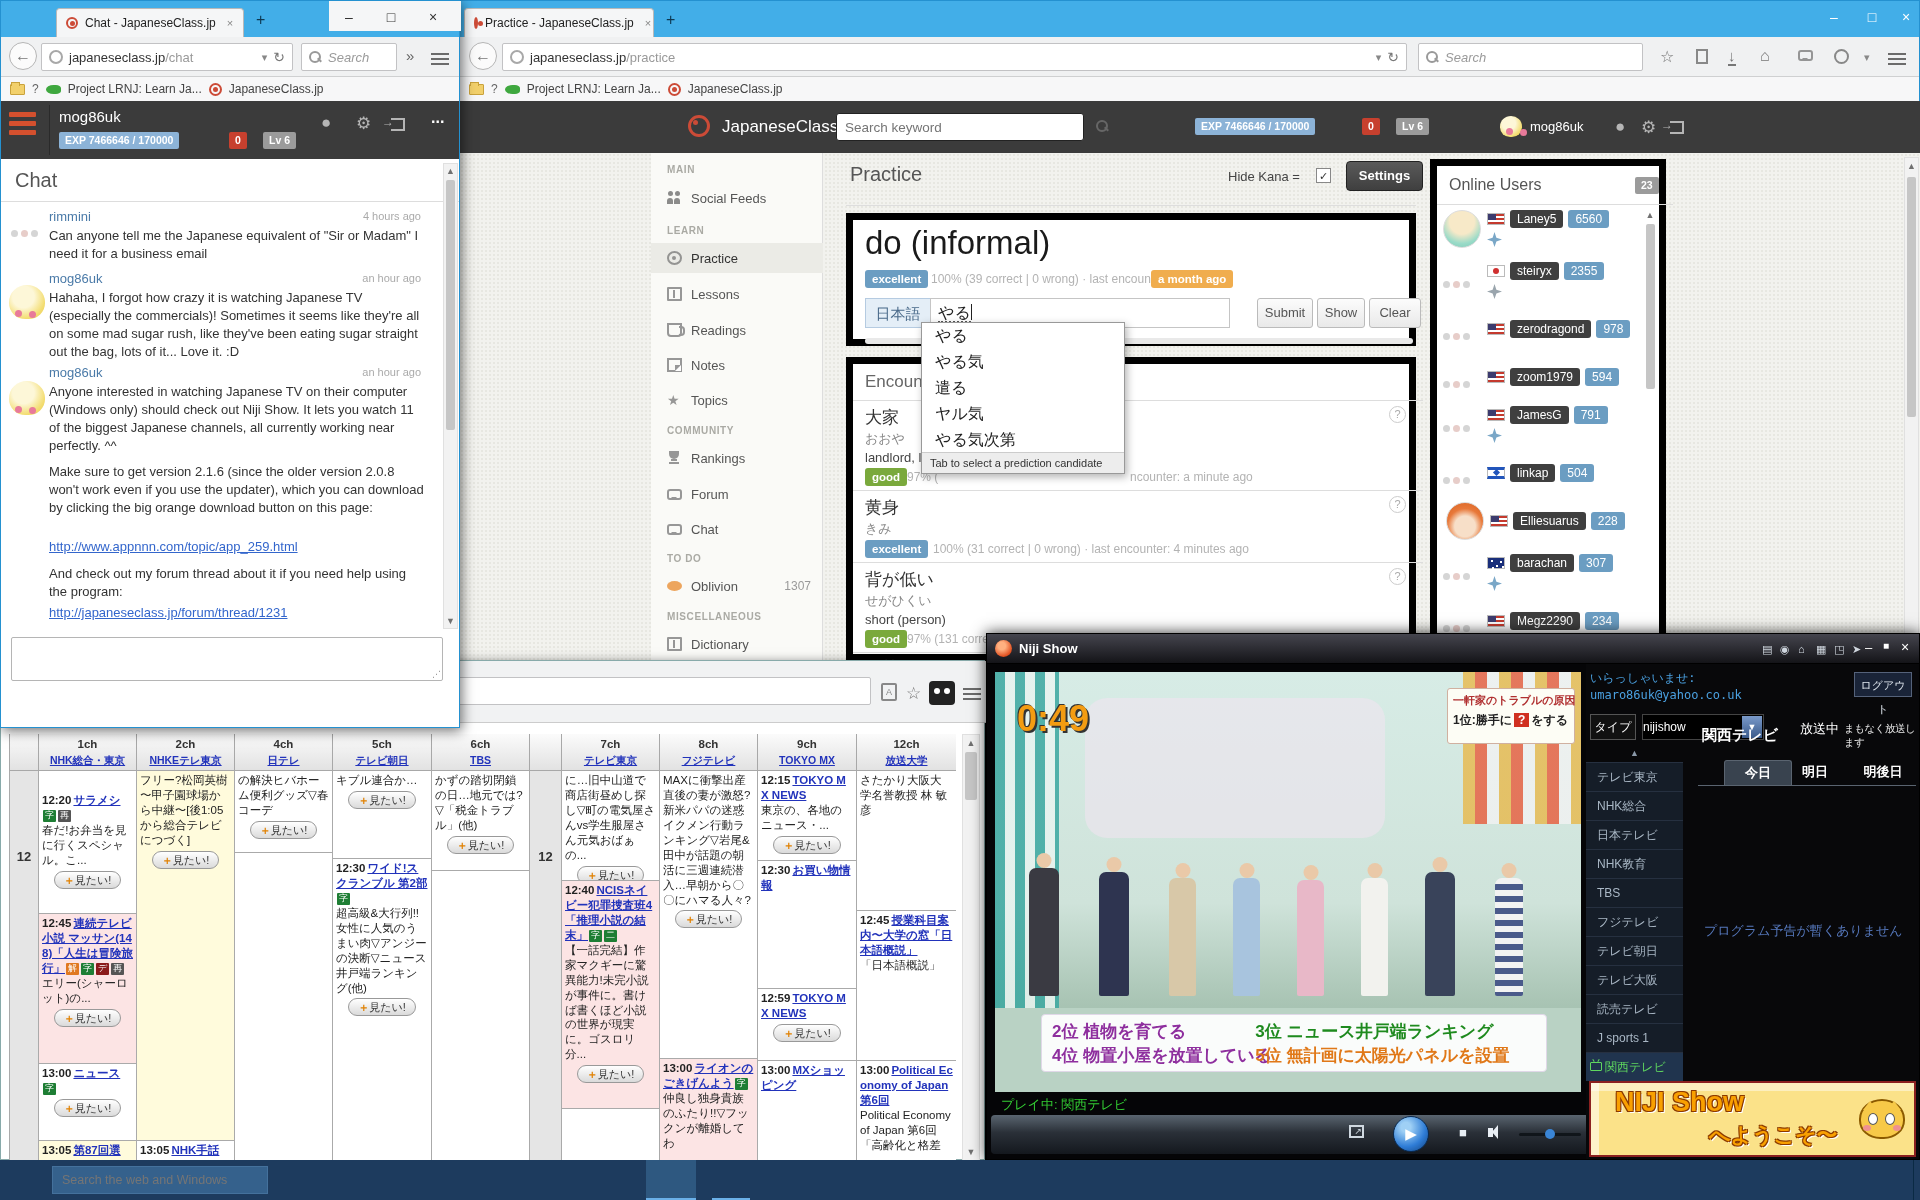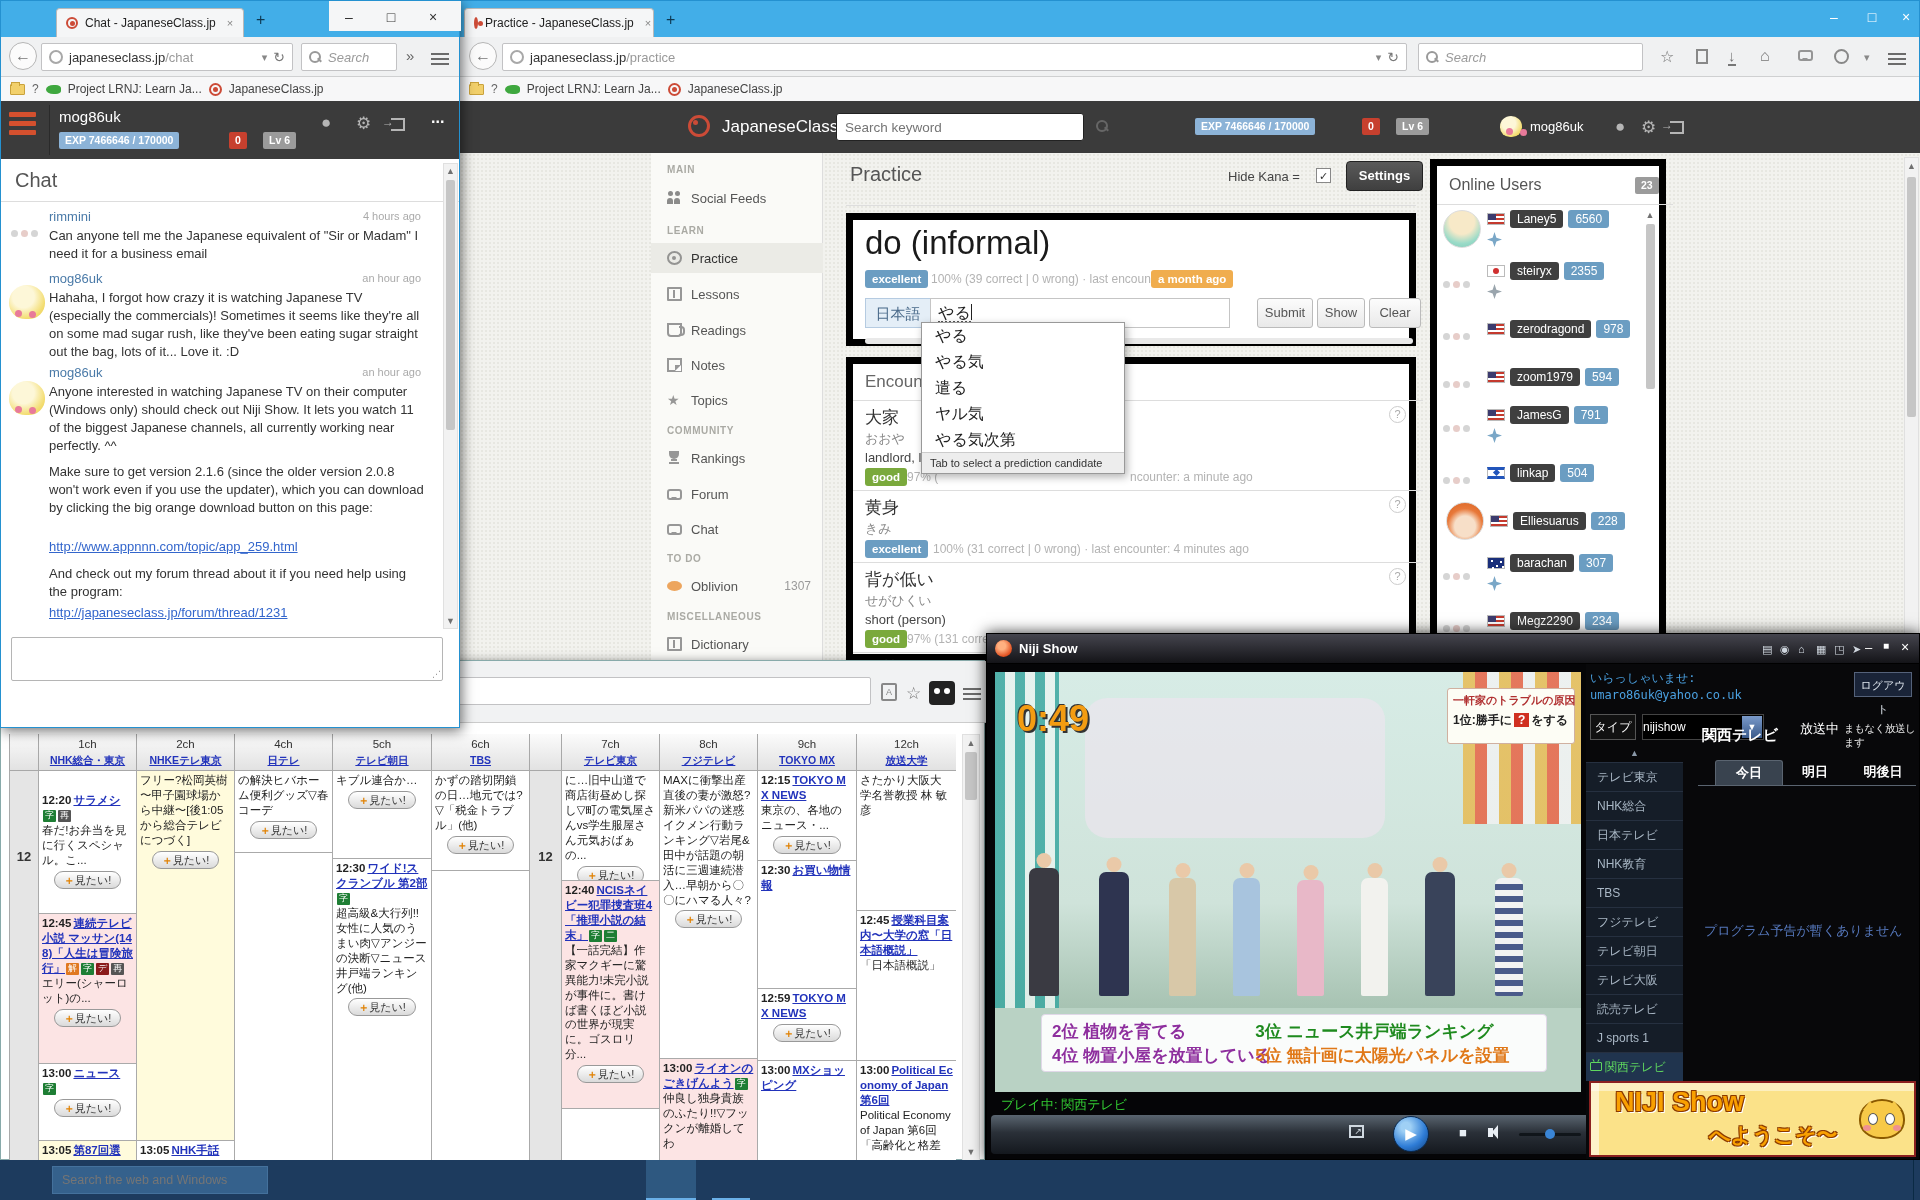--- a/index.html
+++ b/index.html
@@ -92,21 +92,21 @@
 .flag[data-flag="il"]{background:#fff;border-top:3px solid #2255bb;border-bottom:3px solid #2255bb}
 .flag[data-flag="il"]::after{content:"";position:absolute;left:6px;top:0;width:5px;height:5px;background:#2255bb;transform:rotate(45deg)}
 .flag[data-flag="au"]{background:#1a2f7a}
 .flag[data-flag="au"]::after{content:"";position:absolute;left:3px;top:2px;width:2px;height:2px;background:#fff;box-shadow:9px 1px 0 #fff,5px 5px 0 #fff,11px 6px 0 #fff,1px 7px 0 #fff}
 .uavatar{width:38px;height:38px;border-radius:50%;flex:0 0 38px;border:1px solid #ddd}
 .uavatar[data-avatar="girl1"]{background:radial-gradient(circle at 50% 30%,#f7e9c8 0 40%,#9adbc8 70%,#7ac8b4 100%)}
 .uavatar[data-avatar="girl2"]{background:radial-gradient(circle at 50% 65%,#f7dfc8 0 35%,#e8793a 60%,#d8601e 100%)}
 .compass{width:15px;height:15px}
 
 .gheader{position:absolute;top:73px;height:37px;background:linear-gradient(#fbfbfb,#e2e2e2);border-left:1px solid #a8a8a8;border-bottom:1px solid #a8a8a8;text-align:center;font-size:11.5px;line-height:1.4;padding-top:2px}
-.gch{font-weight:normal;color:#333}
+.gch{font-weight:bold;color:#333}
 .glink{color:#2233bb;text-decoration:underline;font-weight:bold}
 .gcol{position:absolute;top:110px;height:390px;background:#fff;border-left:1px solid #aaa;overflow:hidden}
 .gcell{position:absolute;left:0;right:0;border-bottom:1px solid #aaa;padding:2px 3px;overflow:hidden;font-size:11.5px;line-height:1.3;color:#222;word-break:break-all}
 .gcell .t{font-weight:bold;color:#222;margin-right:2px}
 .gcell .gl{color:#2233bb;font-weight:bold;text-decoration:underline}
 .gtag{display:inline-block;font-size:9px;color:#fff;padding:0 2px;margin:0 1px;border-radius:1px;vertical-align:1px}
 .gtag[data-tagc="g"]{background:#1e7e34}.gtag[data-tagc="d"]{background:#555}
 .gtag[data-tagc="o"]{background:#e07820}.gtag[data-tagc="m"]{background:#8b1a1a}
 .want{display:block;width:max-content;margin:3px auto 2px;border:1px solid #999;border-radius:9px;background:linear-gradient(#fff,#dadada);font-size:11px;color:#333;padding:0 9px;line-height:16px;white-space:nowrap}
 .want b{color:#e08000;font-weight:bold}
@@ -689,21 +689,21 @@
       <div class="nj-chan" style="top:145px">フジテレビ</div>
       <div class="nj-chan" style="top:174px">テレビ朝日</div>
       <div class="nj-chan" style="top:203px">テレビ大阪</div>
       <div class="nj-chan" style="top:232px">読売テレビ</div>
       <div class="nj-chan" style="top:261px">J sports 1</div>
       <div class="nj-chan active" style="top:290px;padding-left:4px"><span class="tvicon"></span><span>関西テレビ</span></div>
     </div>
     <div class="sarrow" style="position:absolute;left:0;top:430px;width:97px;color:#8a98a8">▼</div>
 
     <span style="position:absolute;left:116px;top:62px;color:#fff;font-size:15px;font-weight:bold">関西テレビ</span>
-    <div class="njtab active" style="left:129px;top:96px;width:68px">今日</div>
+    <div class="njtab active" style="left:138px;top:96px;width:68px">今日</div>
     <div class="njtab" style="left:204px;top:96px;width:50px">明日</div>
     <div class="njtab" style="left:268px;top:96px;width:58px">明後日</div>
     <div class="abs" style="left:112px;top:121px;width:218px;height:1px;background:#5a6470"></div>
     <span style="position:absolute;left:118px;top:258px;color:#5577bb;font-size:13px">プログラム予告が暫くありません</span>
 
     <div class="abs gingham" style="left:3px;top:417px;width:327px;height:76px">
       <span class="bannertxt" style="position:absolute;left:24px;top:4px;font-size:27px">NIJI Show</span>
       <span class="bannertxt" style="position:absolute;left:118px;top:38px;font-size:21px">へようこそ〜</span>
       <span class="cat" style="left:268px;top:16px">
           <span class="eye" style="left:7px"></span>

